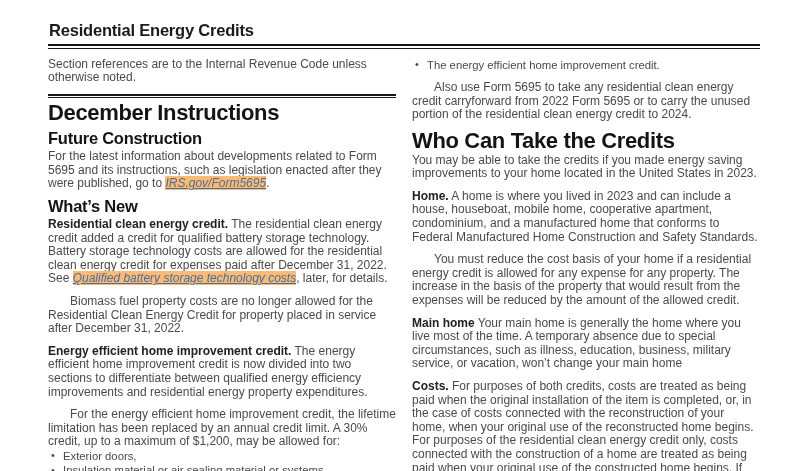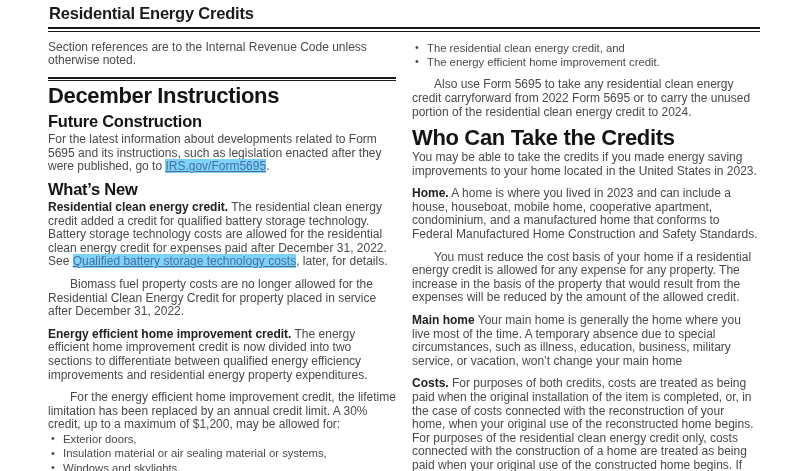--- a/index.html
+++ b/index.html
@@ -14,21 +14,21 @@
     font-family: "Liberation Sans", sans-serif;
     color: #3f3f3f;
     -webkit-font-smoothing: antialiased;
   }
 
   .page {
     position: relative;
     width: 800px;
     height: 411px;
     box-sizing: border-box;
-    padding: 0 40px;
+    padding: 17px 40px;
   }
 
   
   .masthead {
     padding: 4px 8px 0 8px;
   }
   .doc-title {
     font-family: "Liberation Sans", sans-serif;
     font-size: 16.5px;
     font-weight: bold;
@@ -98,23 +98,24 @@
   .section-rule {
     margin-top: 9px;
     border-top: 2.4px solid #1a1a1a;
     border-bottom: 1px solid #1a1a1a;
     height: 1.5px;
     width: 348px;
   }
 
   
   .doclink {
+    font-style: italic;
     text-decoration: underline;
     color: #4a6f9c;
-    background: #7dd3fc;
+    background: #fdba74;
     white-space: nowrap;
   }
   .doclink.wrap { white-space: normal; }
 
   
   ul.bul {
     list-style: none;
     margin: 0;
     padding: 0;
   }
@@ -173,21 +174,20 @@
         <li>Insulation material or air sealing material or systems,</li>
         <li>Windows and skylights,</li>
 
       </ul>
 
     </div>
 
     <div class="col col-right">
 
       <ul class="bul">
-        <li>The residential clean energy credit, and</li>
         <li>The energy efficient home improvement credit.</li>
       </ul>
 
       <p class="spaced indent">Also use Form 5695 to take any residential clean energy credit carryforward from 2022 Form 5695 or to carry the unused portion of the residential clean energy credit to 2024.</p>
 
       <h2 class="h-section" style="padding-top:6px;">Who Can Take the Credits</h2>
 
       <p>You may be able to take the credits if you made energy saving improvements to your home located in the United States in 2023.</p>
 
       <p class="spaced"><span class="runin">Home.</span><span> A home is where you lived in 2023 and can include a house, houseboat, mobile home, cooperative apartment, condominium, and a manufactured home that conforms to Federal Manufactured Home Construction and Safety Standards.</span></p>

